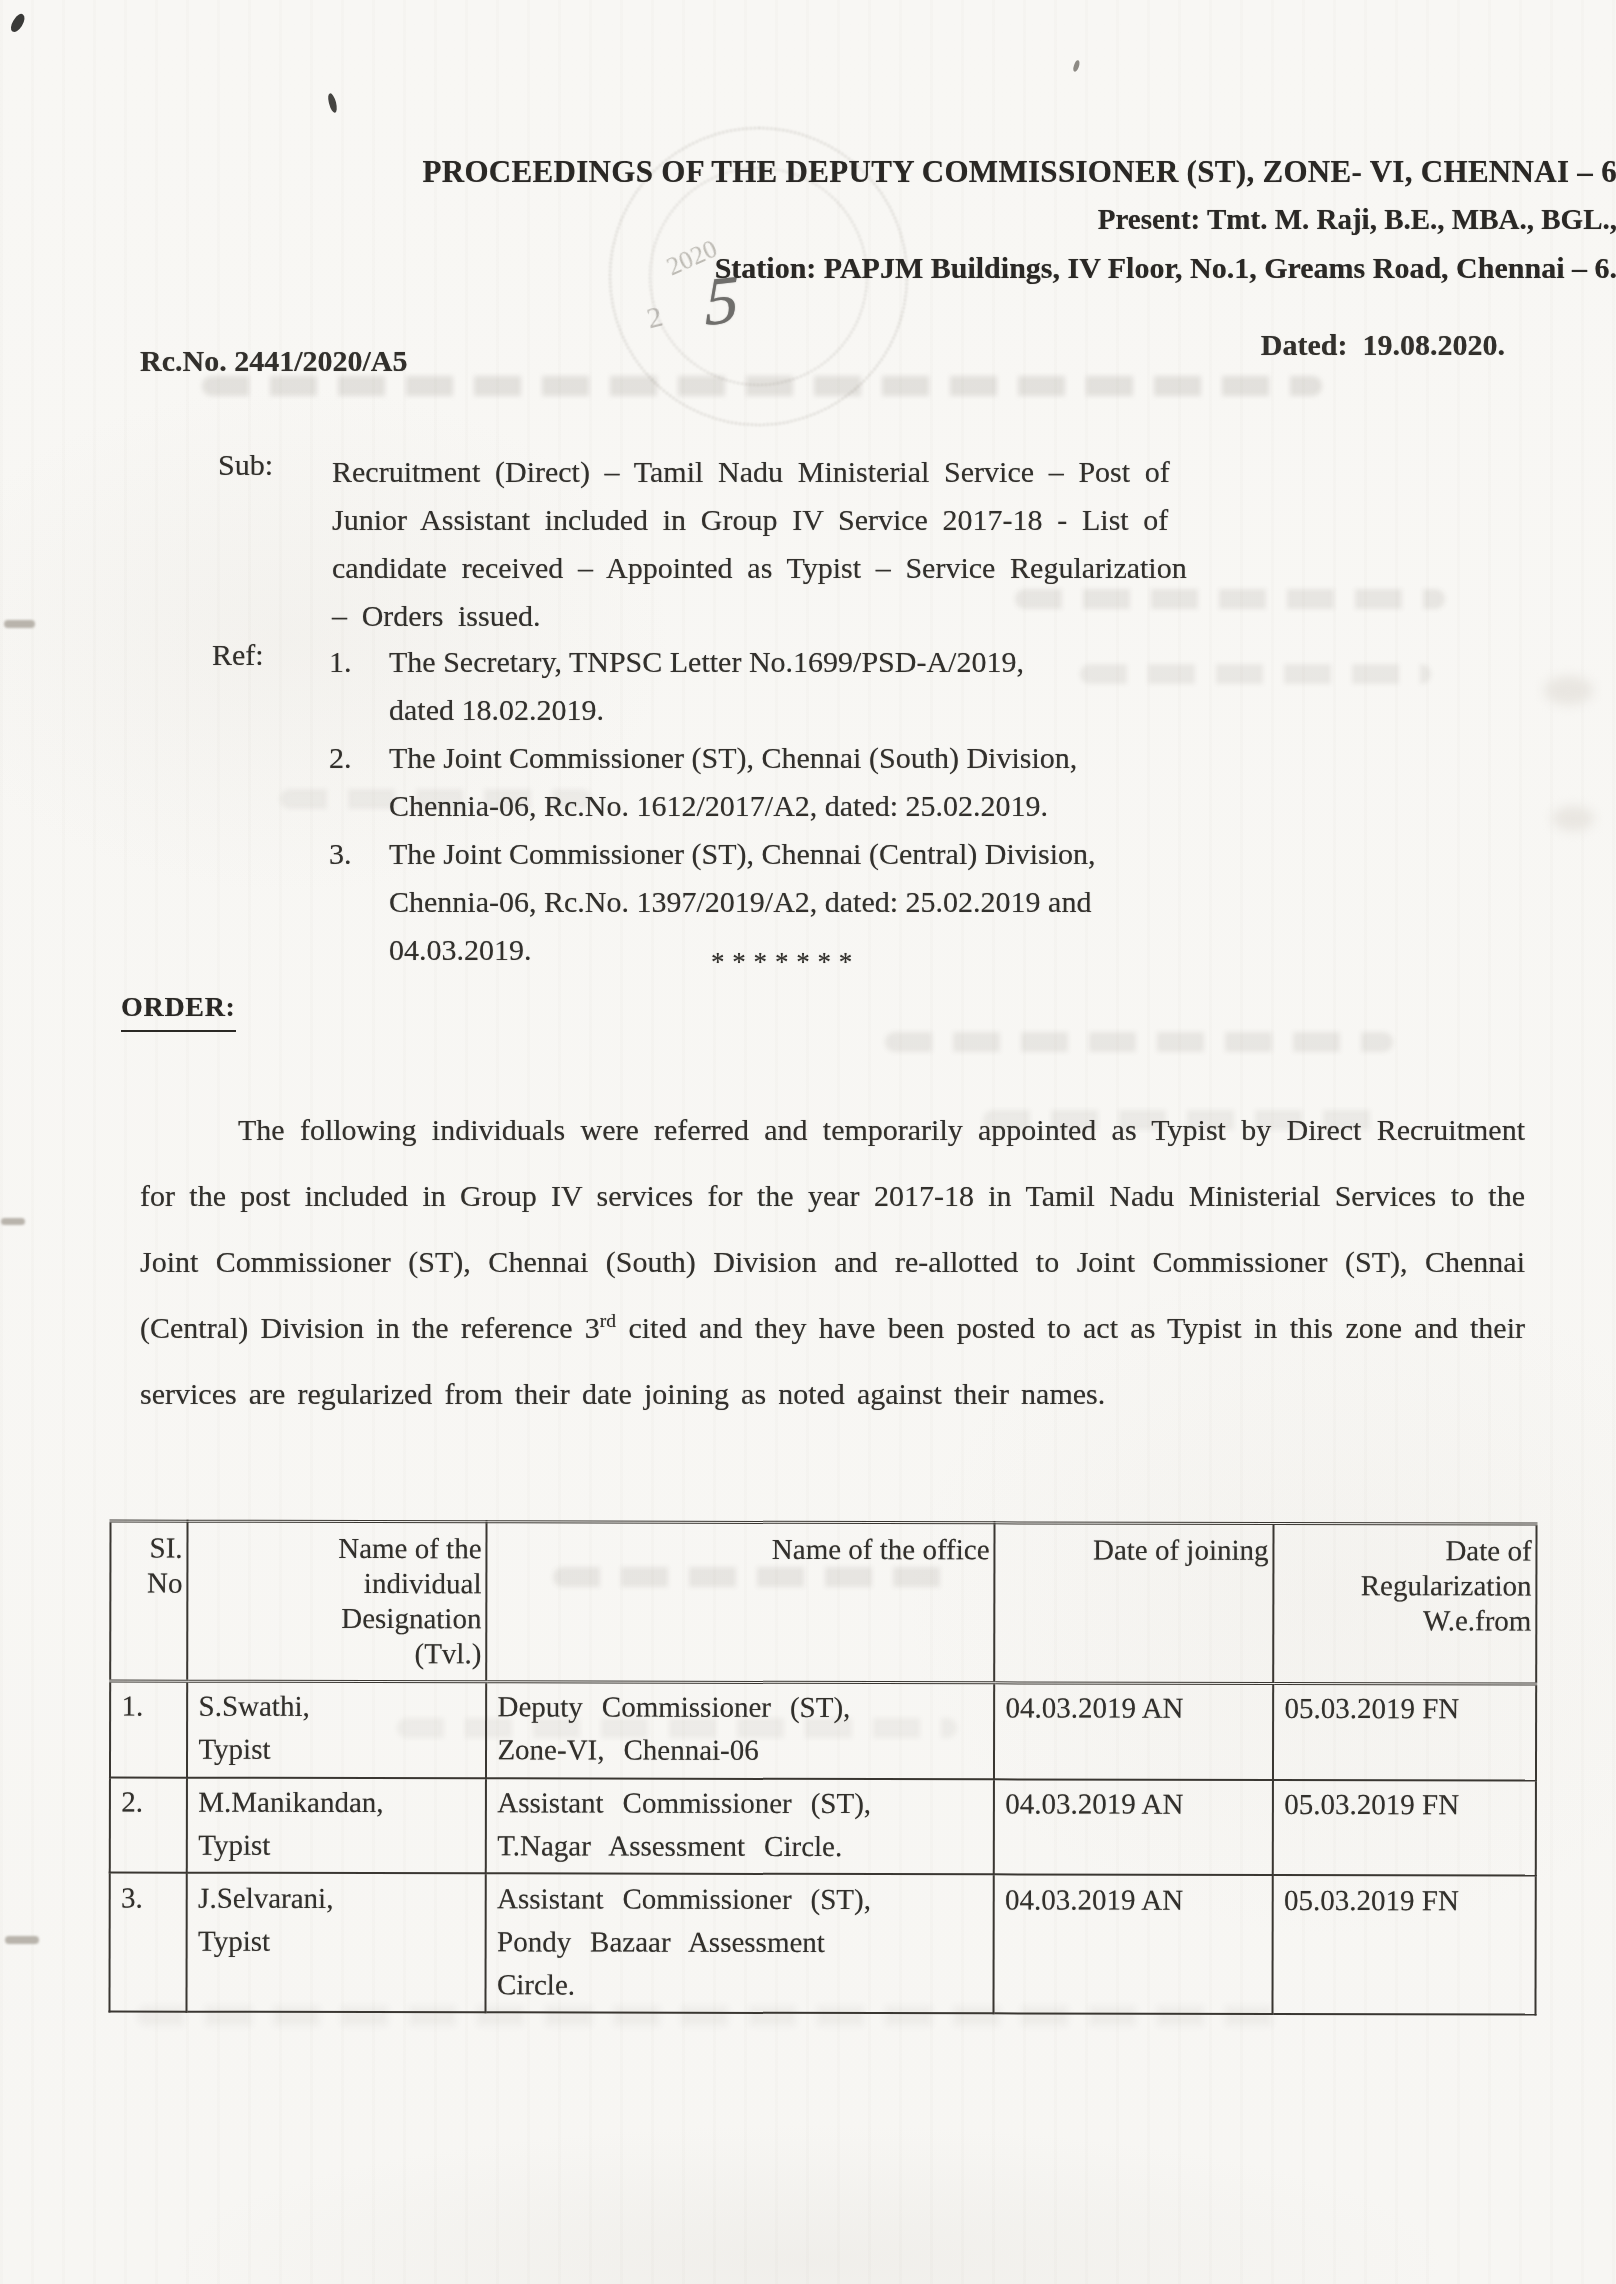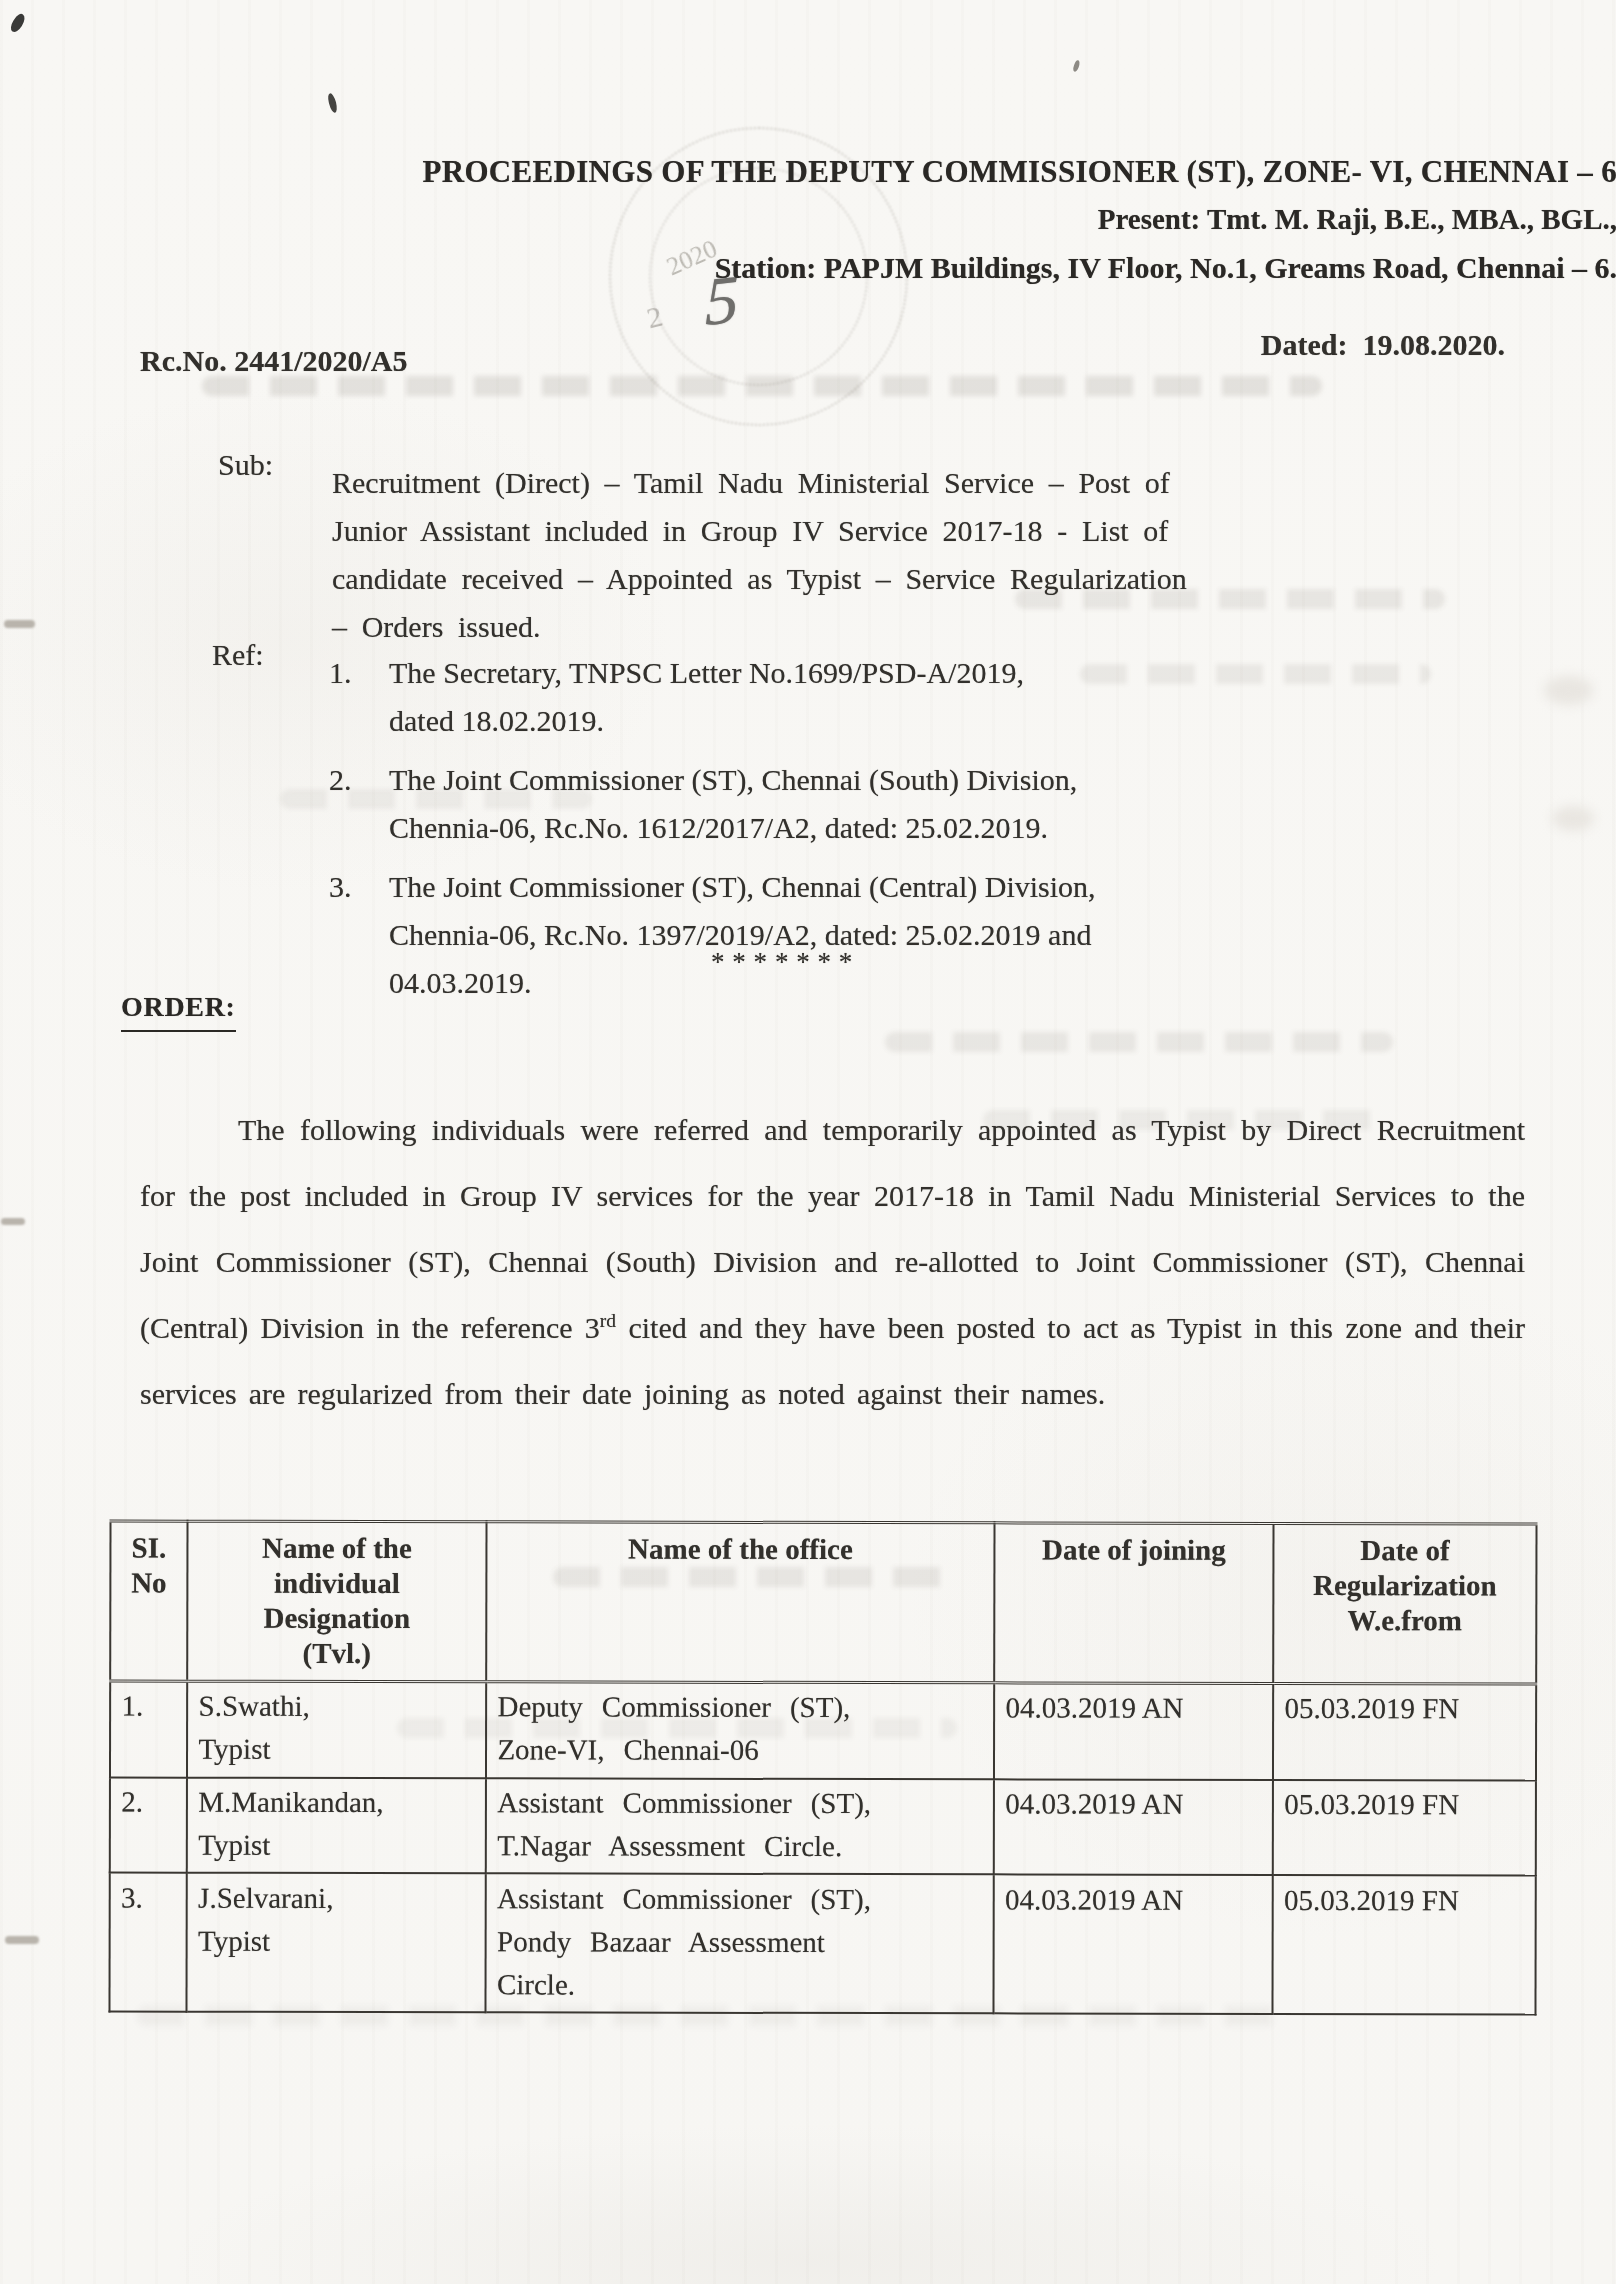--- a/index.html
+++ b/index.html
@@ -20,21 +20,21 @@
   }
   .streaks{
     position:absolute;inset:0;pointer-events:none;
     background:repeating-linear-gradient(90deg, rgba(198,194,186,.05) 0 2.6px, transparent 2.6px 31px);
     mix-blend-mode:multiply;
   }
   .ink{ text-shadow:0 0 0.8px rgba(50,48,44,.55); }
   .abs{ position:absolute; }
   .center-line{ left:0; right:0; text-align:center; }
   .bold{ font-weight:700;text-align:right; }
-  .pre{ white-space:pre-line;margin-top:11px; }
+  .pre{ white-space:pre-line; }
 
   .doc-title{ top:154px; font-size:31px; letter-spacing:0.3px; color:#2a2825; }
   .present-line{ top:203px; font-size:29px; color:#2a2825; }
   .station-line{ top:251px; font-size:30px; color:#2a2825; }
 
   .rc-row{ top:328px; left:0; right:0; height:42px; font-size:30px; }
   .rc-number{ position:absolute; left:140px; top:0;margin-top:16px; }
   .dated-label{ position:absolute; right:112px; top:0; white-space:pre; }
   .subject-label{ position:absolute; left:218px; top:448px; font-size:30px; }
   .subject-text{ position:absolute; left:332px; top:448px; width:1067px;
@@ -58,21 +58,21 @@
 
   .proceedings-table{ position:absolute; top:1521px; left:109px; width:1425px;
                       border-collapse:collapse; table-layout:fixed;
                       font-size:29px; transform:rotate(.12deg); }
   .proceedings-table th, .proceedings-table td{
       border:2px solid #3a3732; vertical-align:top; white-space:pre-line;
       text-shadow:0 0 0.8px rgba(50,48,44,.5);
   }
   .proceedings-table{ border:2.6px solid #3a3732; border-top:3.9px double #3a3732; }
   .proceedings-table thead th{
-      font-weight:700; text-align:center; line-height:35px;
+      font-weight:400; text-align:right; line-height:35px;
       padding:7.8px 3.9px 9px; border-bottom:3.9px double #3a3732;
   }
   .proceedings-table tbody td{ line-height:43px; padding:2.6px 10.4px 5.2px; }
   .proceedings-table tbody tr + tr td{ border-top:2.6px solid #3a3732; }
   .col-sl{ padding-left:11.7px; }
   .col-office{ word-spacing:11.7px; text-align:left; }
   .col-date{ padding-left:13px; }
 
   
   .stamp{ position:absolute; left:609px; top:127px; width:299px; height:299px;

